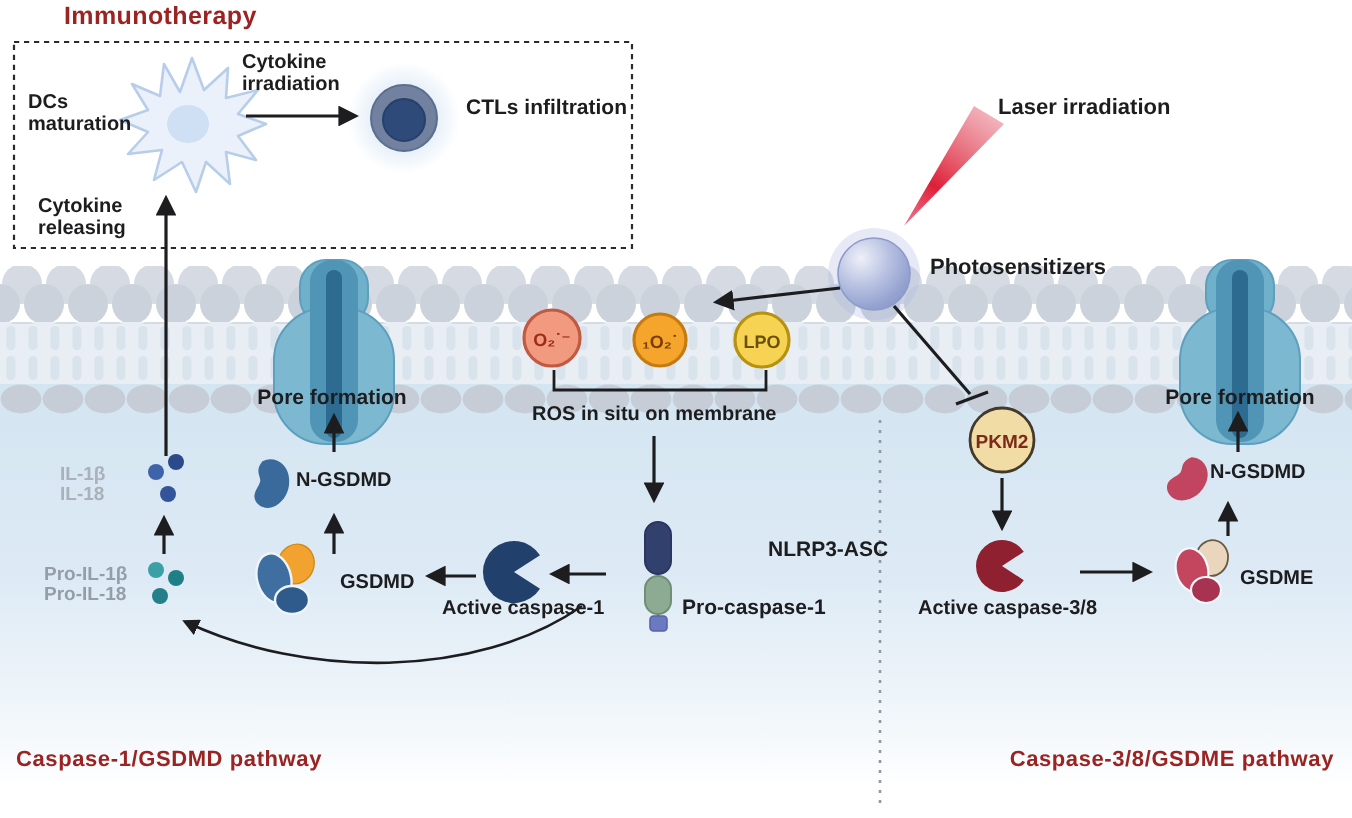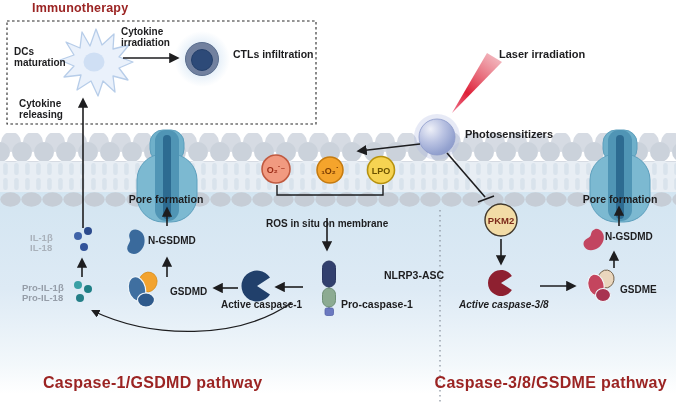--- a/index.html
+++ b/index.html
@@ -8,21 +8,21 @@
   svg.base{position:absolute;left:0;top:0;}
   .lbl{position:absolute;font-weight:bold;color:#1d1d1f;line-height:1.1;white-space:nowrap;}
   .red{color:#9b2423;}
   .gray1{color:#a9b1ba;}
   .gray2{color:#959da8;}
   .ctr{text-align:center;white-space:nowrap;}
   .fs95{font-size:9.5px;}
   .fs10{font-size:10px;}
   .fs105{font-size:10.5px;}
   .fs11{font-size:11px;}
-  .fs12{font-size:16px;letter-spacing:.3px;margin-left:35px;}
+  .fs12{font-size:11px;letter-spacing:.3px;}
   .fs13{font-size:12.5px;letter-spacing:.2px;}
 </style>
 </head>
 <body>
 
 <div class="stage">
 
 <svg class="base" width="676" height="409" viewBox="0 0 676 409">
   <defs>
     <marker id="ah" viewBox="0 0 10 10" refX="7.5" refY="5" markerWidth="6.5" markerHeight="6.5" orient="auto-start-reverse">
@@ -195,21 +195,21 @@
 </div>
 
 <div class="lbl fs11" style="left:499px;top:48px;">Laser irradiation</div>
 
 <div class="lbl fs11" style="left:465px;top:128px;">Photosensitizers</div>
 
 <div class="lbl fs105 ctr" style="left:118px;top:194px;width:96px;">Pore formation</div>
 
 <div class="lbl fs105 ctr" style="left:572px;top:194px;width:96px;">Pore formation</div>
 
-<div class="lbl fs10 ctr" style="left:266px;top:218px;width:122px;">ROS in situ on membrane</div>
+<div class="lbl fs10 ctr" style="left:266px;top:202px;width:122px;">ROS in situ on membrane</div>
 
 <div class="lbl gray1 fs95" style="left:30px;top:233px;">
   <span>IL-1β</span><br>
   <span>IL-18</span>
 </div>
 
 <div class="lbl gray2 fs95" style="left:22px;top:283px;">
   <span>Pro-IL-1β</span><br>
   <span>Pro-IL-18</span>
 </div>
@@ -217,21 +217,21 @@
 <div class="lbl fs10" style="left:148px;top:235px;">N-GSDMD</div>
 
 <div class="lbl fs10" style="left:170px;top:286px;">GSDMD</div>
 
 <div class="lbl fs10" style="left:221px;top:299px;">Active caspase-1</div>
 
 <div class="lbl fs105" style="left:358px;top:270px;padding-left:26px;">NLRP3-ASC</div>
 
 <div class="lbl fs105" style="left:341px;top:299px;">Pro-caspase-1</div>
 
-<div class="lbl fs10" style="left:459px;top:299px;font-style:italic;">Active caspase-3/8</div>
+<div class="lbl fs10" style="left:459px;top:299px;">Active caspase-3/8</div>
 
 <div class="lbl fs10" style="left:620px;top:284px;">GSDME</div>
 
 <div class="lbl fs10" style="left:605px;top:231px;">N-GSDMD</div>
 
 <div class="lbl red fs12" style="left:8px;top:374px;">Caspase-1/GSDMD pathway</div>
 
 <div class="lbl red fs12" style="right:9px;top:374px;">Caspase-3/8/GSDME pathway</div>
 
 </div>

